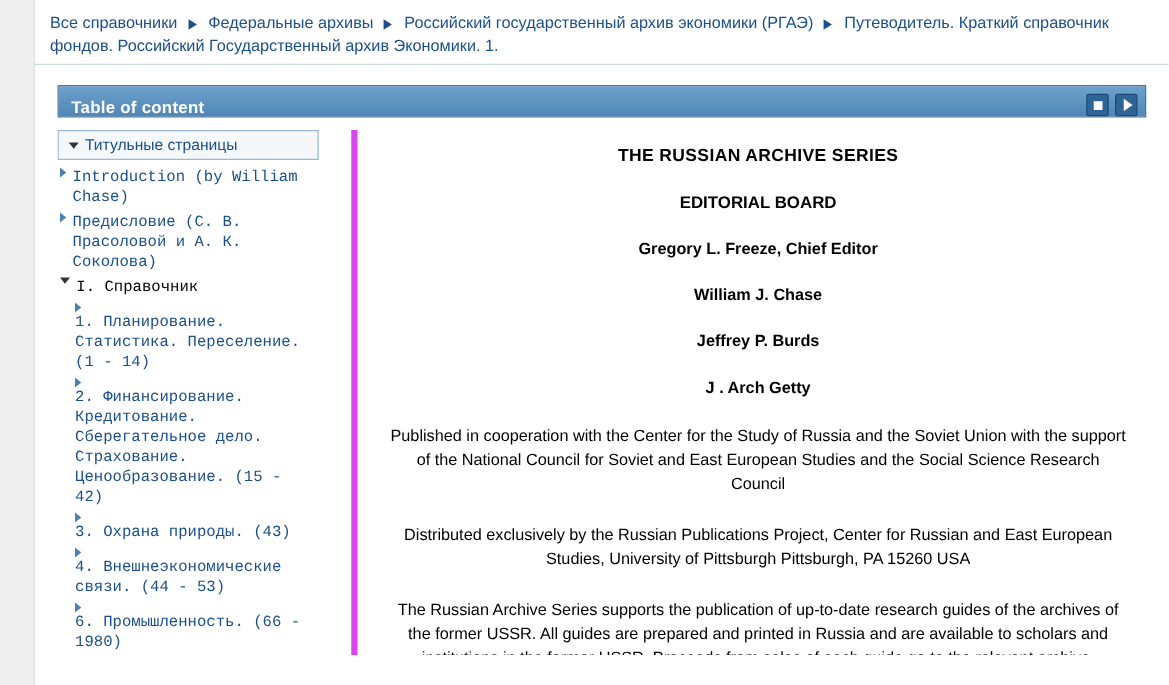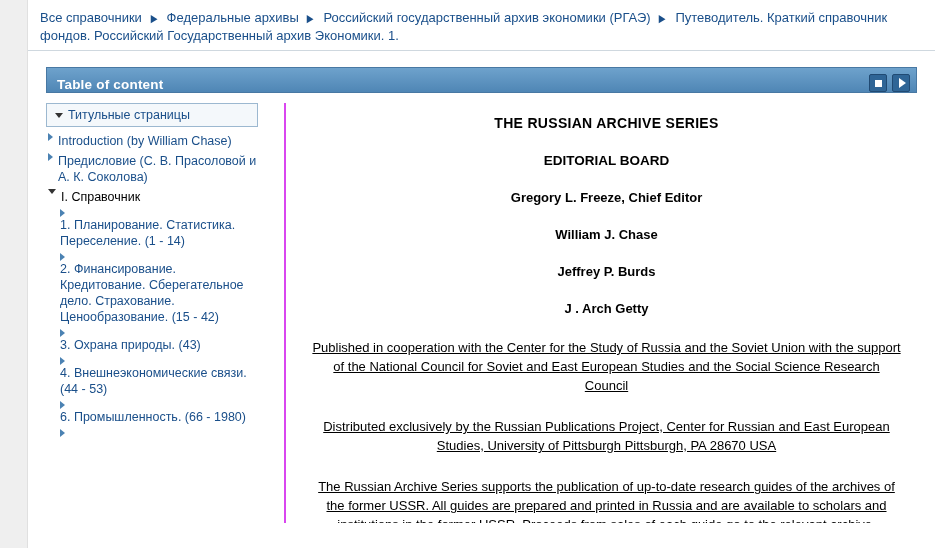--- a/index.html
+++ b/index.html
@@ -92,21 +92,21 @@
   }
   
   .body-split {
     display: flex;
     margin: 10px 18px 0 18px;
     height: 420px;
   }
   .toc-panel {
     width: 240px;
     flex: 0 0 240px;
-    border-right: 2px solid #d946ef;
+    border-right: 5px solid #d946ef;
     padding-right: 26px;
     overflow: hidden;
     position: relative;
   }
   .toc-top-item {
     border: 1px solid #9cb8d0;
     background: #f4f8fb;
     padding: 4px 6px 4px 8px;
     font-size: 12.5px;
     color: #1a4f8a;
@@ -139,21 +139,21 @@
   ul.toc-list li {
     font-size: 12.5px;
     line-height: 16px;
     margin-bottom: 4px;
     color: #1a4f8a;
     cursor: pointer;
     padding-left: 2px;
     display: flex;
     align-items: flex-start;
   }
-  ul.toc-list li .lbl { flex: 1; }
+  ul.toc-list li .lbl { flex: 1; font-family: Liberation Mono, monospace; }
   ul.toc-list li.indent { padding-left: 14px; flex-direction: column; }
   ul.toc-list li.group { color: #000; }
   ul.toc-list li.group .lbl { color: #000; }
   
   .doc-panel {
     flex: 1;
     padding: 4px 16px 0 26px;
     overflow: hidden;
   }
   .doc-panel .center {
@@ -176,21 +176,20 @@
     margin: 22px 0 0 0;
   }
   .doc-para {
     margin: 22px 0 0 0;
     font-size: 13px;
     line-height: 19px;
     text-align: center;
   }
   .doc-para.just {
     text-align: center;
-    text-decoration: underline;
   }
 </style>
 </head>
 <body>
 
 <div id="page">
 
   <div class="left-rail"></div>
 
   <div class="content-area">
@@ -261,20 +260,20 @@
       </div>
 
       <div class="doc-panel">
         <div class="doc-title center">THE RUSSIAN ARCHIVE SERIES</div>
         <div class="doc-sub center">EDITORIAL BOARD</div>
         <div class="doc-person center">Gregory L. Freeze, Chief Editor</div>
         <div class="doc-person center">William J. Chase</div>
         <div class="doc-person center">Jeffrey P. Burds</div>
         <div class="doc-person center">J . Arch Getty</div>
         <div class="doc-para just">Published in cooperation with the Center for the Study of Russia and the Soviet Union with the support of the National Council for Soviet and East European Studies and the Social Science Research Council</div>
-        <div class="doc-para just">Distributed exclusively by the Russian Publications Project, Center for Russian and East European Studies, University of Pittsburgh Pittsburgh, PA 28670 USA</div>
+        <div class="doc-para just">Distributed exclusively by the Russian Publications Project, Center for Russian and East European Studies, University of Pittsburgh Pittsburgh, PA 15260 USA</div>
         <div class="doc-para just">The Russian Archive Series supports the publication of up-to-date research guides of the archives of the former USSR. All guides are prepared and printed in Russia and are available to scholars and institutions in the former USSR. Proceeds from sales of each guide go to the relevant archive.</div>
 
       </div>
 
     </div>
   </div>
 </div>
 
 </body></html>

